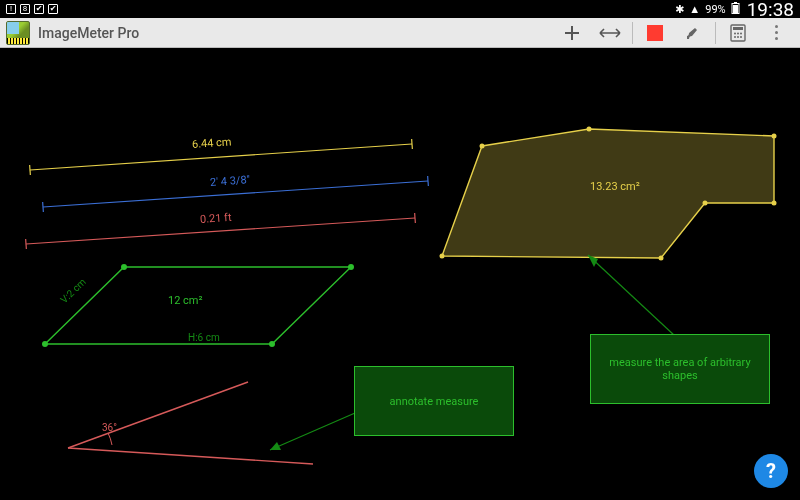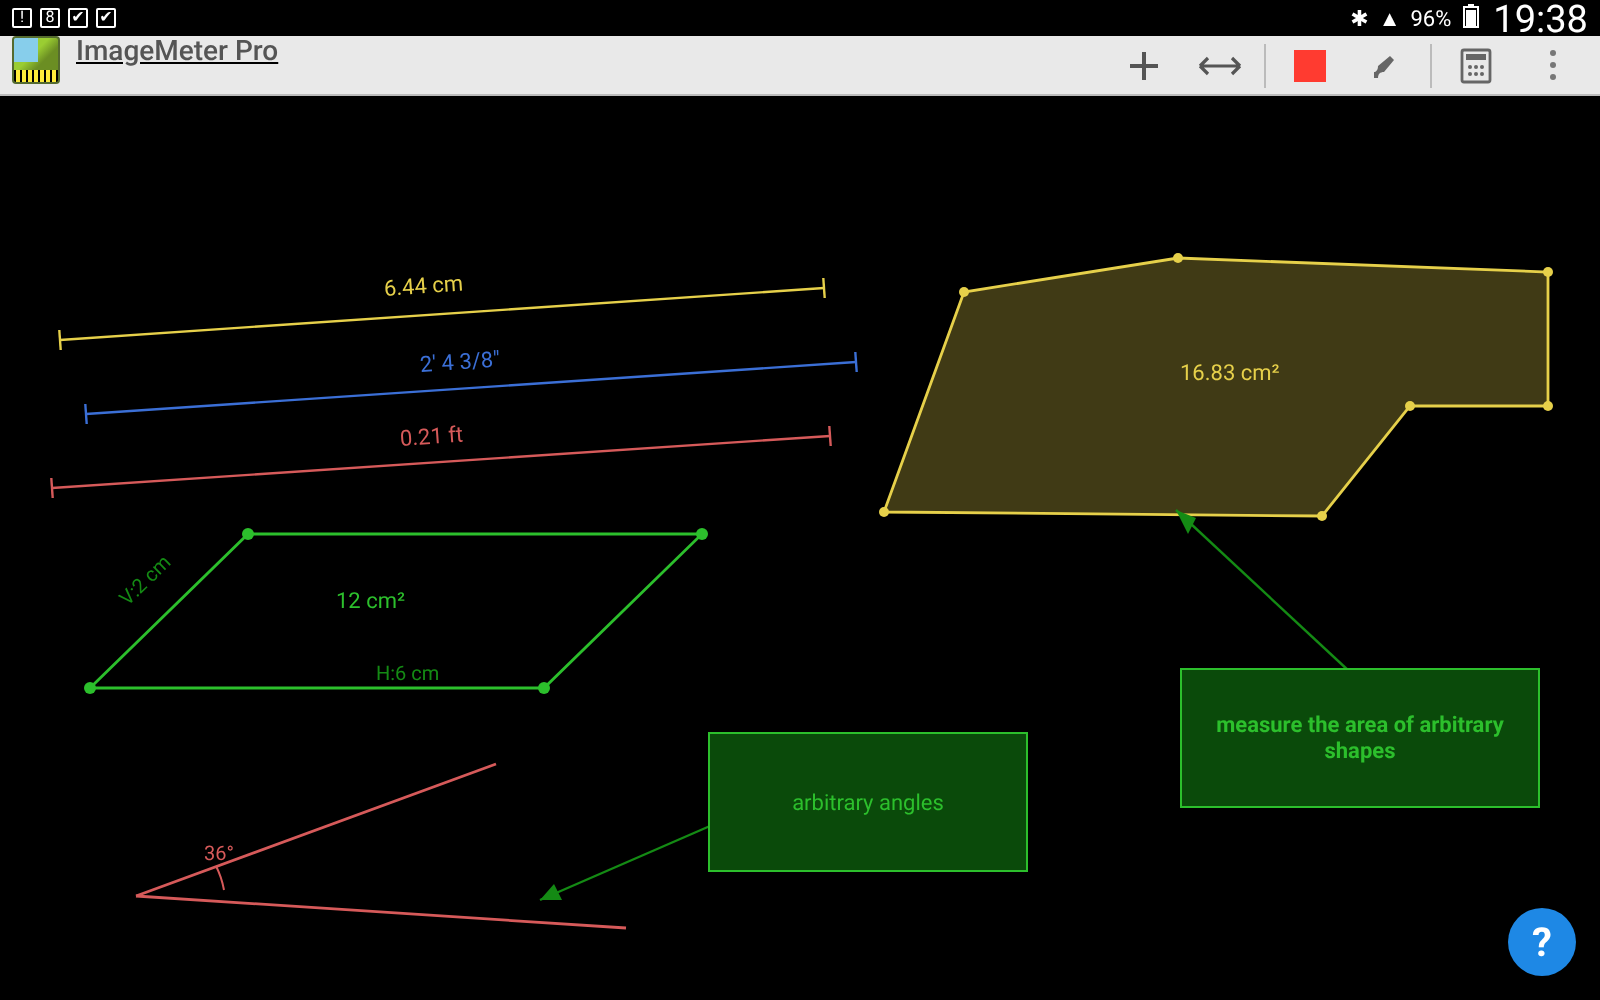--- a/index.html
+++ b/index.html
@@ -17,22 +17,22 @@
   .status-tri {
     width: 10px; height: 10px; border: 1px solid #fff; border-radius: 1px;
     display: inline-flex; align-items: center; justify-content: center;
     font-size: 8px; line-height: 1;
   }
   .clock { font-size: 19px; margin-left: 2px; }
 
   
   .app-bar {
     position: absolute; top: 18px; left: 0; right: 0; height: 30px;
-    background: #e9e9e9; display: flex; 
-    padding: 0 6px; border-bottom: 1px solid #bcbcbc; text-decoration: underline;
+    background: #e9e9e9; display: flex; align-items: center;
+    padding: 0 6px; border-bottom: 1px solid #bcbcbc;
   }
   .app-icon {
     width: 24px; height: 24px;
     background: linear-gradient(135deg,#9acd32 40%,#6b8e23 60%);
     border: 1px solid #556b2f; border-radius: 2px; position: relative;
     overflow: hidden;
   }
   .app-icon::before {
     content:""; position:absolute; top:0;left:0;width:12px;height:12px;
     background:#87ceeb;
@@ -89,21 +89,21 @@
 <div class="status-bar">
   <div class="status-left">
     <span class="status-tri">!</span>
     <span class="status-tri">8</span>
     <span class="status-tri">✔</span>
     <span class="status-tri">✔</span>
   </div>
   <div class="status-right">
     <span>✱</span>
     <span>▲</span>
-    <span>96%</span>
+    <span>99%</span>
     <span>
       <svg width="9" height="12" viewBox="0 0 9 12">
           <rect x="1" y="1.5" width="7" height="10" fill="none" stroke="#fff" stroke-width="1"></rect>
           <rect x="3" y="0" width="3" height="1.5" fill="#fff"></rect>
           <rect x="2" y="3" width="5" height="8" fill="#fff"></rect>
         </svg>
     </span>
     <span class="clock">19:38</span>
   </div>
 </div>
@@ -199,27 +199,27 @@
   </svg>
 
   <div class="shape-label" style="left:192px; top:90px; transform:rotate(-4deg);">6.44 cm</div>
   <div class="shape-label blue" style="left:210px; top:128px; transform:rotate(-4deg);">2'  4 3/8"</div>
   <div class="shape-label red" style="left:200px; top:165px; transform:rotate(-4deg);">0.21 ft</div>
 
   <div class="shape-label green" style="left:168px; top:246px;">12 cm²</div>
   <div class="shape-label darkgreen" style="left:62px; top:248px; transform:rotate(-44deg);">V:2 cm</div>
   <div class="shape-label darkgreen" style="left:140px; top:284px;padding-left:48px;">H:6 cm</div>
 
-  <div class="shape-label" style="left:590px; top:132px;">16.83 cm²</div>
+  <div class="shape-label" style="left:590px; top:132px;">13.23 cm²</div>
 
   <div class="shape-label red" style="left:102px; top:374px; font-size:10px;">36°</div>
 
   <div class="note-box" style="left:354px; top:318px; width:160px; height:70px;">
-    <span>arbitrary angles</span>
-  </div>
-  <div class="note-box" style="left:590px; top:286px; width:180px; height:70px;font-weight:bold;">
+    <span>annotate measure</span>
+  </div>
+  <div class="note-box" style="left:590px; top:286px; width:180px; height:70px;">
     <span>measure the area of arbitrary shapes</span>
   </div>
 
   <div class="help-fab">
     <span>?</span>
   </div>
 </div>
 
 </body></html>

